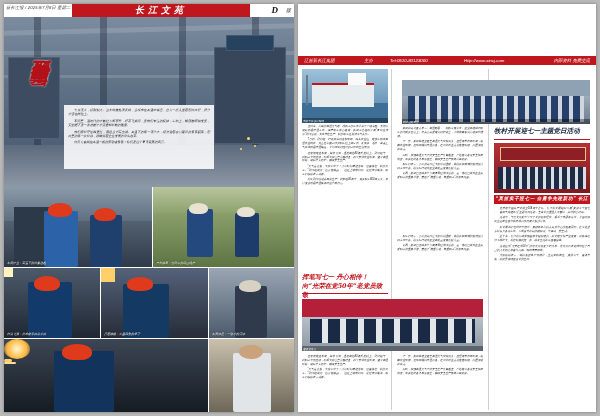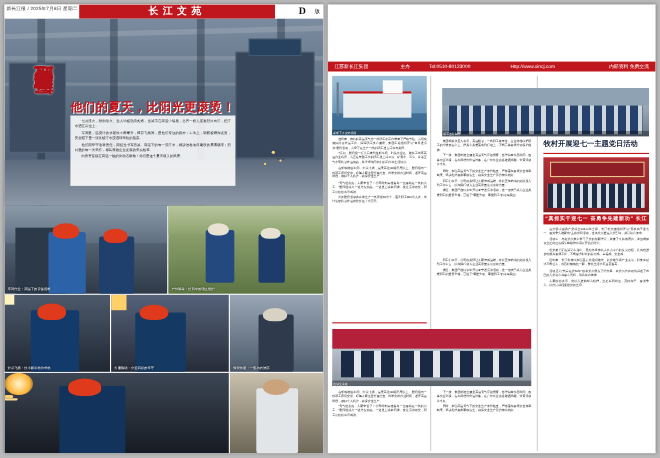--- a/index.html
+++ b/index.html
@@ -1,17 +1,17 @@
 <!DOCTYPE html>
 <html><head>
 <meta charset="utf-8">
 <style>
   html,body{margin:0;padding:0;background:#b9b9b9;}
   body{width:600px;height:416px;overflow:hidden;font-family:"Liberation Sans","DejaVu Sans",sans-serif;}
-  .page{position:relative;width:596px;height:416px;}
+  .page{position:relative;width:596px;height:416px;font-style:italic;}
 
   
   .left-page{position:absolute;left:4px;top:4px;width:290px;height:408px;background:#fff;box-shadow:0 0 3px rgba(0,0,0,.35);overflow:hidden;}
   .lp-header{position:absolute;left:0;top:0;width:100%;height:13px;background:#fff;}
   .lp-hdr-left{position:absolute;left:2px;top:1px;font-size:4.2px;color:#333;letter-spacing:.2px;}
   .lp-hdr-bar{position:absolute;left:68px;top:0;width:178px;height:13px;background:#c0161d;}
   .lp-hdr-bar span{display:block;text-align:center;color:#fff;font-size:9px;font-weight:bold;line-height:13px;letter-spacing:4px;}
   .lp-hdr-right{position:absolute;right:2px;top:0;width:40px;height:13px;}
   .lp-hdr-right .pg{position:absolute;right:14px;top:1px;font-size:9px;font-weight:bold;color:#111;font-family:"Liberation Serif",serif;}
   .lp-hdr-right .pgtxt{position:absolute;right:1px;top:3px;font-size:5px;color:#333;}
@@ -102,21 +102,20 @@
       <div class="mach" style="left:210px;top:30px;width:70px;height:95px;"></div>
       <div class="mach" style="left:222px;top:18px;width:46px;height:14px;background:#27425e;"></div>
       <div class="mach" style="left:4px;top:40px;width:50px;height:80px;background:#3d4c60;"></div>
       <div class="floor"></div>
       <div class="spark" style="left:243px;top:120px;width:3px;height:3px;"></div>
       <div class="spark" style="left:250px;top:128px;width:2px;height:2px;"></div>
       <div class="spark" style="left:236px;top:131px;width:2px;height:2px;"></div>
 
       <div class="lp-title">烈日下的坚守与担当</div>
 
-      <div class="hero-caption">他们的夏天，比阳光更滚烫！</div>
 
       <div class="art-box">
         <p>七月流火，骄阳似火。当大地被热浪炙烤，当城市在高温中喘息，总有一群人逆着烈日而行，把汗水洒在岗位上。</p>
         <p>车间里，温度计的水银柱不断攀升，焊花飞溅间，是他们专注的眼神；工地上，钢筋被晒得发烫，安全帽下是一张张被汗水浸透却坚毅的脸庞。</p>
         <p>他们用坚守诠释责任，用担当书写忠诚。高温下的每一滴汗水，都浇灌着项目建设的累累硕果；烈日里的每一次坚持，都铸就着企业发展的坚实根基。</p>
         <p>向所有奋战在高温一线的劳动者致敬！你们是这个夏天最美的风景。</p>
       </div>
     </div>
 
     <div class="pgrid">
@@ -234,20 +233,22 @@
 
       <div class="txt" style="left:196px;top:140px;width:96px;height:200px;">
         <p>在庆祝中国共产党成立104周年之际，长江村党委组织开展“真抓实干迎七一、奋勇争先建新功”主题党日活动，全体党员重温入党誓词，共话初心使命。</p>
         <p>活动中，与会党员集中学习了党的创新理论，观看了专题教育片，并围绕如何立足岗位发挥先锋模范作用展开热烈讨论。</p>
         <p>村党委书记在讲话中指出，要始终坚持以人民为中心的发展思想，扎实推进乡村振兴各项工作，不断提升村民的获得感、幸福感、安全感。</p>
         <p>近年来，长江村持续加强基层党组织建设，以党建引领产业发展，村集体经济不断壮大，村容村貌焕然一新，群众生活水平显著提高。</p>
         <p>活动还为“光荣在党50年”的老党员颁发了纪念章，老党员代表动情讲述了自己的入党初心和奋斗历程，现场掌声阵阵。</p>
         <p>大家纷纷表示，将以先进典型为榜样，立足本职岗位，真抓实干、奋勇争先，以优异成绩迎接党的生日。</p>
       </div>
 
+      <div class="heading-red" style="left:4px;top:206px;width:86px;font-size:6.4px;line-height:9px;white-space:pre-line;">挥笔写七一  丹心相传！
+向“光荣在党50年”老党员致敬</div>
       <div class="hl" style="left:4px;top:226px;width:86px;"></div>
 
       <div class="photo" style="left:4px;top:232px;width:181px;height:52px;background:linear-gradient(180deg,#cfd6dd,#8c97a3);">
         <div style="position:absolute;left:0;top:0;width:181px;height:18px;background:#b4203a;"></div>
         <div style="position:absolute;left:8px;top:20px;width:165px;height:24px;background:repeating-linear-gradient(90deg,#1b2a44 0 12px,#e3e7ec 12px 18px);"></div>
         <div style="position:absolute;left:0;bottom:0;width:181px;height:8px;background:#6a7embed;"></div>
         <div class="pc">座谈交流会</div>
       </div>
 
       <div class="txt" style="left:4px;top:288px;width:86px;height:54px;">

